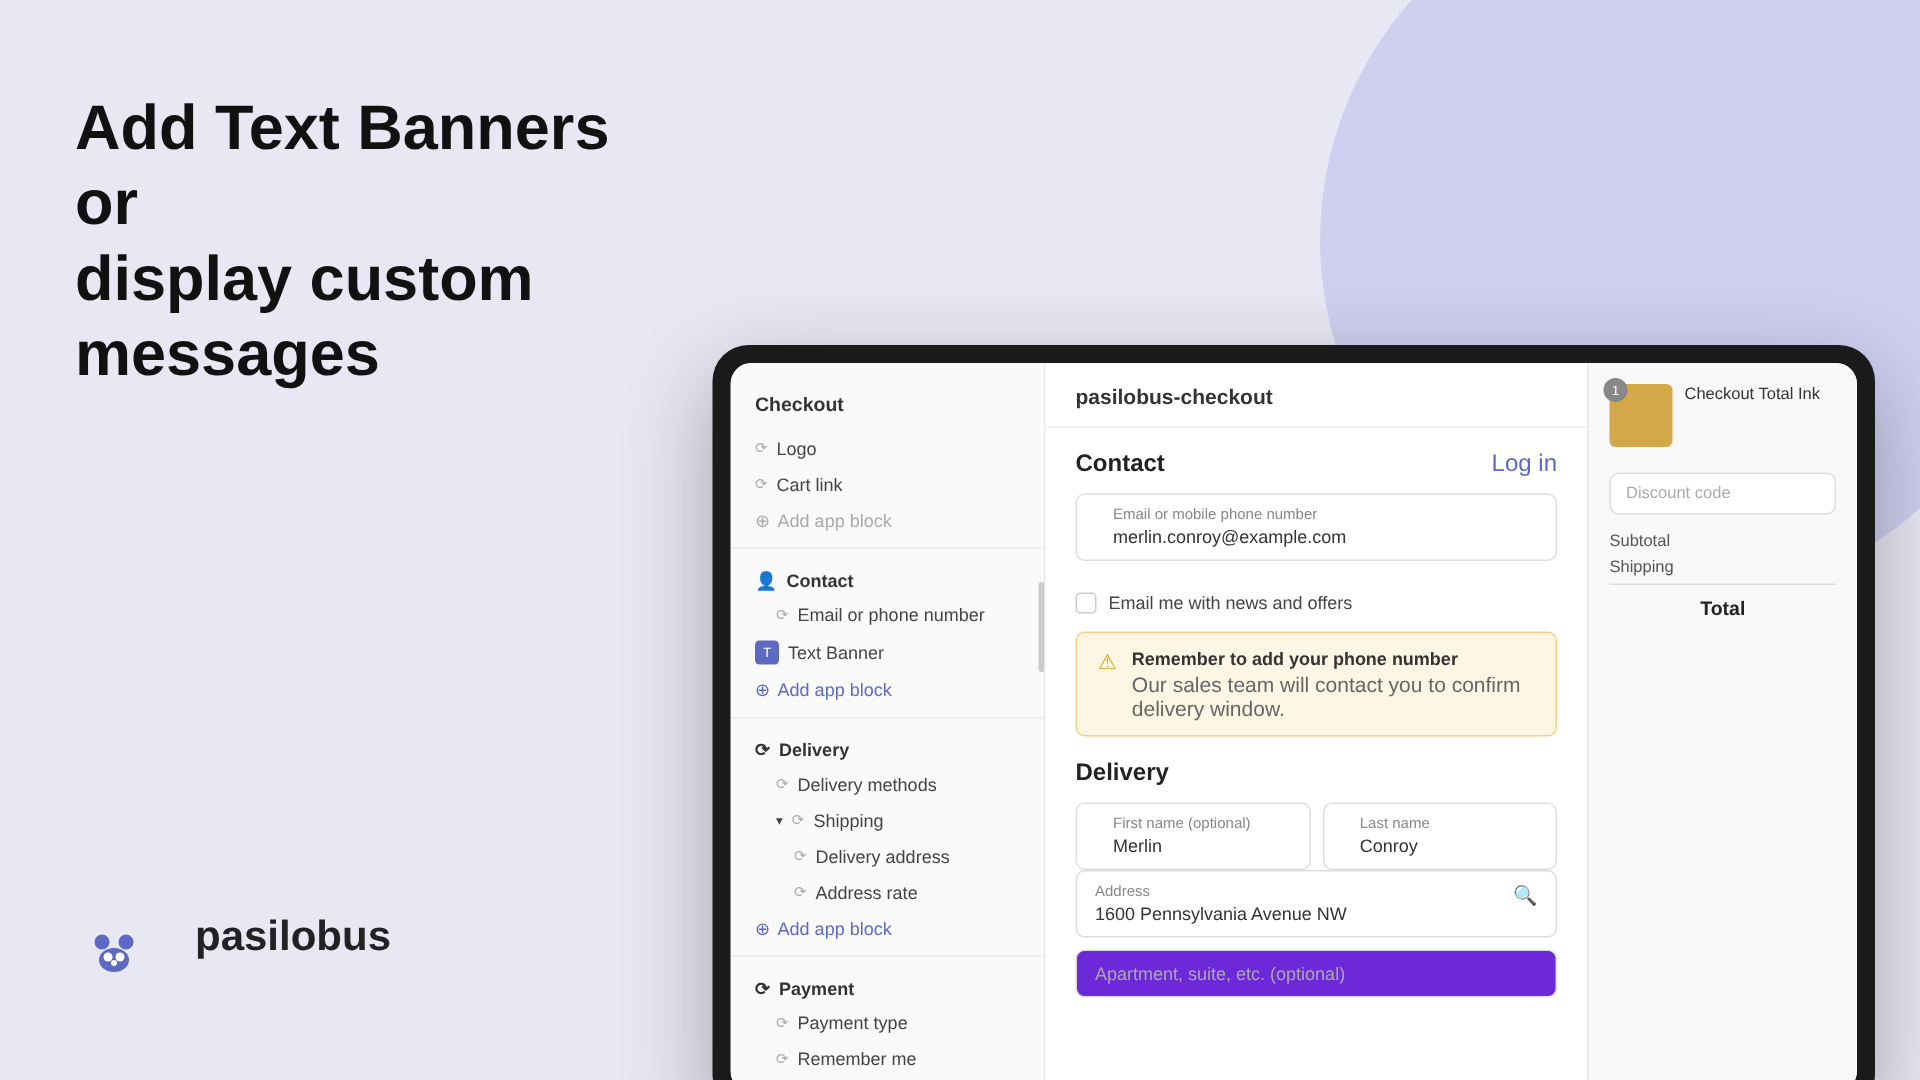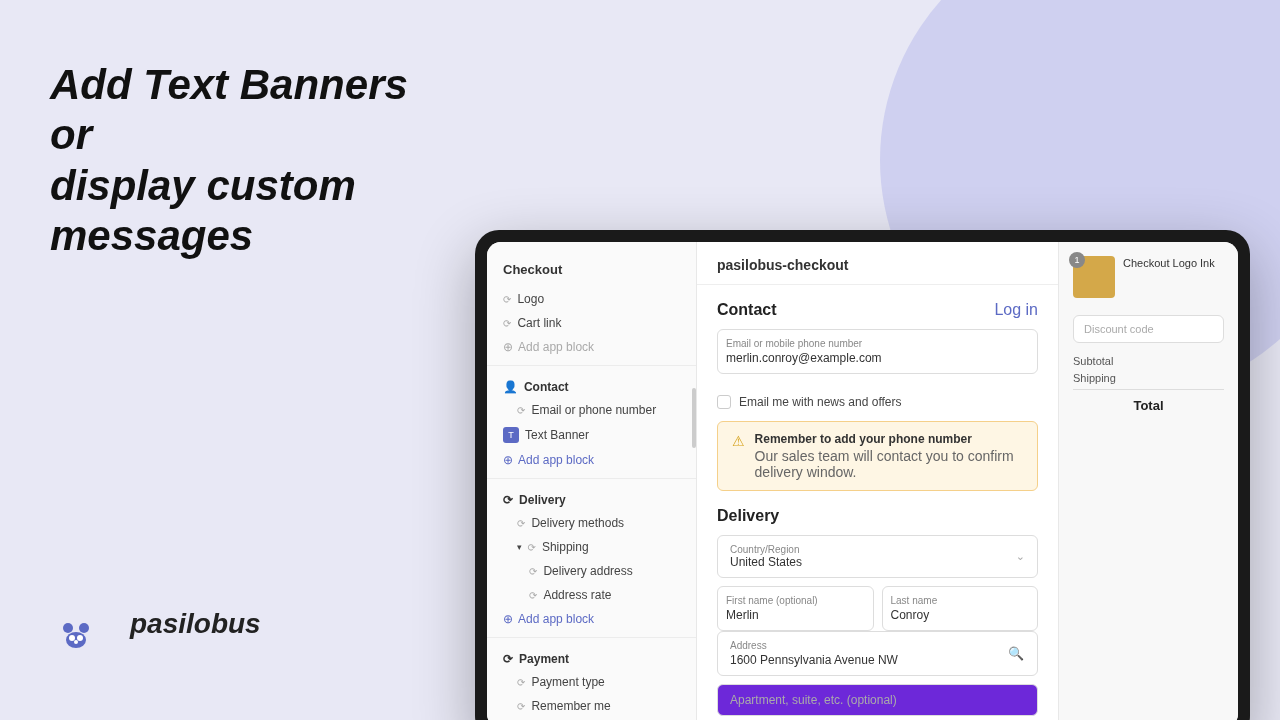--- a/index.html
+++ b/index.html
@@ -29,21 +29,20 @@
       position: absolute;
       top: 0;
       left: 0;
       width: 480px;
       height: 720px;
       padding: 60px 50px;
       z-index: 1;
       display: flex;
       flex-direction: column;
       justify-content: space-between;
-      font-style: italic;
     }
 
     .headline {
       font-size: 42px;
       font-weight: 800;
       color: #111;
       line-height: 1.2;
     }
 
     .brand-logo {
@@ -204,21 +203,21 @@
 
     .login-link {
       font-size: 16px;
       color: #5c6ac4;
       cursor: pointer;
     }
 
     .form-field {
       border: 1px solid #ddd;
       border-radius: 6px;
-      padding: 8px 8px;
+      padding: 8px 24px;
       margin-bottom: 8px;
       background: #fff;
     }
 
     .field-label {
       font-size: 10px;
       color: #888;
       margin-bottom: 2px;
     }
 
@@ -316,21 +315,20 @@
     }
 
     .address-field {
       border: 1px solid #ddd;
       border-radius: 6px;
       padding: 8px 12px;
       margin-bottom: 8px;
       background: #fff;
       display: flex;
       justify-content: space-between;
-      align-items: center;
     }
 
     .address-input {
       flex: 1;
     }
 
     .search-icon-addr {
       color: #aaa;
       font-size: 13px;
     }
@@ -591,27 +589,20 @@
             <div class="warning-text-title">Remember to add your phone number</div>
             <div class="warning-text-sub">Our sales team will contact you to confirm delivery window.</div>
           </div>
         </div>
 
         <div class="delivery-section">
           <div class="section-header">
             <span class="section-title">Delivery</span>
           </div>
 
-          <div class="select-field">
-            <div>
-              <div class="select-label">Country/Region</div>
-              <div class="select-value">United States</div>
-            </div>
-            <span class="chevron">⌄</span>
-          </div>
 
           <div class="two-col">
             <div class="form-field">
               <div class="field-label">First name (optional)</div>
               <div class="field-value">Merlin</div>
             </div>
             <div class="form-field">
               <div class="field-label">Last name</div>
               <div class="field-value">Conroy</div>
             </div>
@@ -630,21 +621,21 @@
           </div>
         </div>
 
       </div>
     </div>
 
     <div class="order-panel">
       <div class="order-item">
         <div class="item-badge">1</div>
         <div class="item-img"></div>
-        <div class="item-name">Checkout Logo Ink</div>
+        <div class="item-name">Checkout Total Ink</div>
       </div>
 
       <div class="discount-field">
         <span>Discount code</span>
       </div>
 
       <div class="order-line">
         <span>Subtotal</span>
       </div>
       <div class="order-line">

